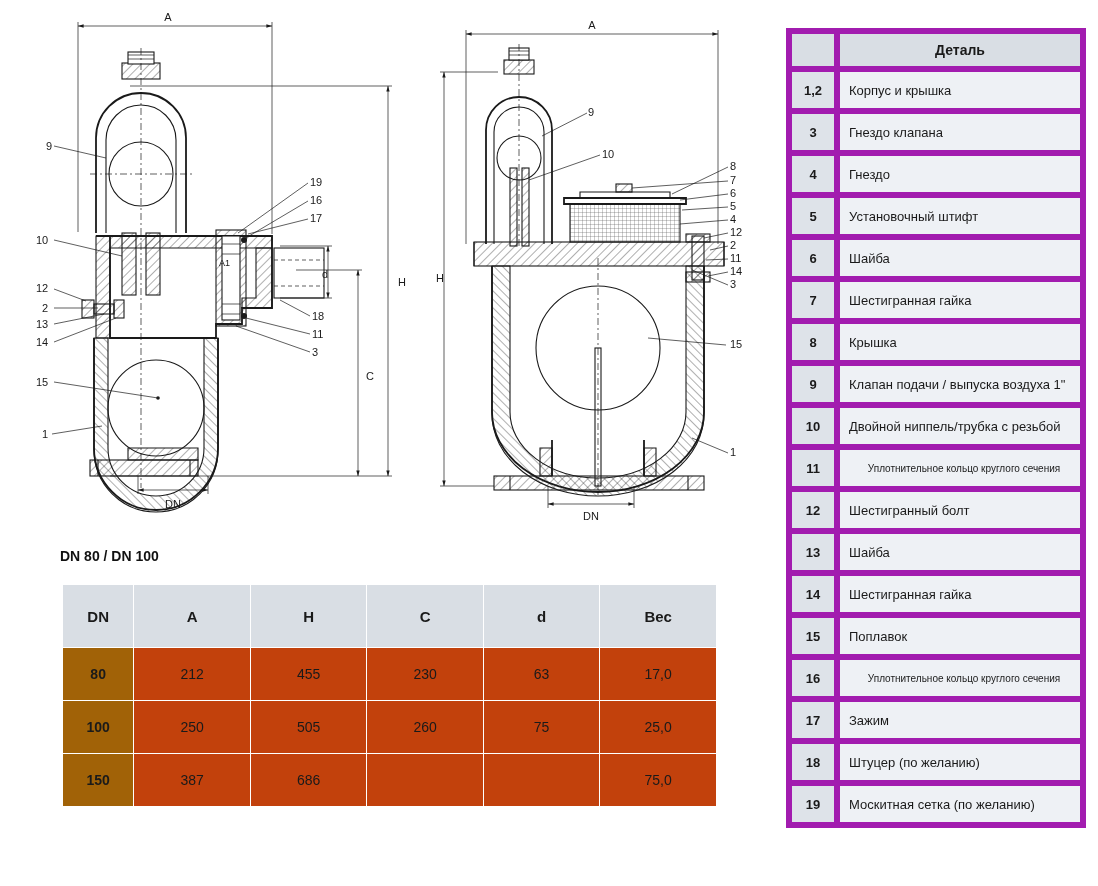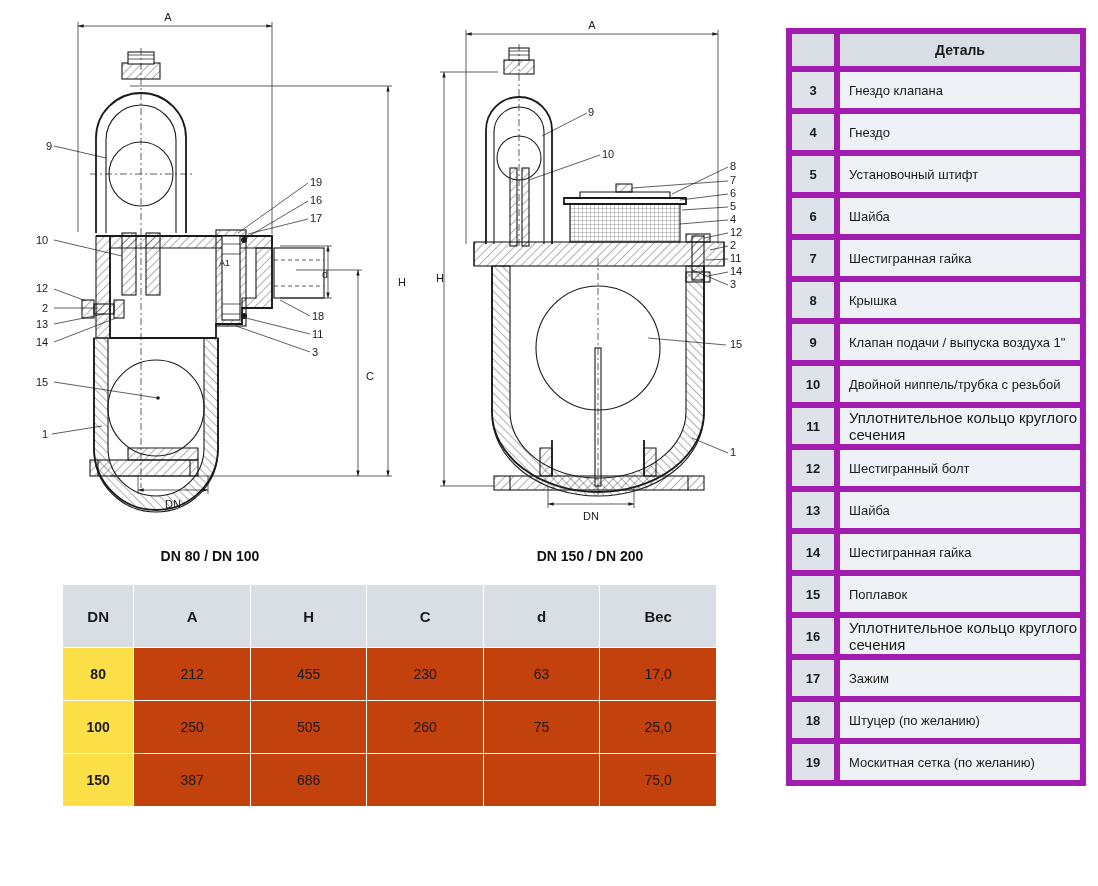--- a/index.html
+++ b/index.html
@@ -26,21 +26,21 @@
     position: absolute;
   }
   #drawing-left  { left: 10px;  top: 8px;  width: 420px; height: 520px; }
   #drawing-right { left: 430px; top: 8px;  width: 340px; height: 520px; }
 
   .caption {
     position: absolute;
     font-size: 14px;
     font-weight: bold;
     color: #111;
-    text-align: center;
+    text-align: left;
   }
   #caption-left  { left: 60px;  top: 548px; width: 300px; }
   #caption-right { left: 440px; top: 548px; width: 300px; }
 
   
   #dim-table {
     position: absolute;
     left: 62px;
     top: 584px;
     border-collapse: collapse;
@@ -57,21 +57,21 @@
   #dim-table thead th {
     background: #d9dee4;
     font-size: 15px;
     font-weight: bold;
     height: 60px;
   }
   #dim-table tbody td {
     background: #c2410c;
   }
   #dim-table tbody td.dn-cell {
-    background: #fde047;
+    background: #a16207;
     font-weight: bold;
   }
 
   
   #parts-table {
     position: absolute;
     left: 786px;
     top: 28px;
     border-collapse: collapse;
     width: 300px;
@@ -99,21 +99,22 @@
     font-weight: bold;
     font-size: 13px;
     height: 34px;
   }
   #parts-table td.desc {
     background: #eef1f5;
     padding-left: 9px;
     font-size: 13px;
   }
   #parts-table td.desc.small {
-    font-size: 15px;
+    font-size: 10px;
+    text-align: center;
   }
 
   
   svg { display: block; }
   .ln { fill: none; stroke: #1a1a1a; stroke-width: 1.1; }
   .ln-th { fill: none; stroke: #1a1a1a; stroke-width: 1.8; }
   .ln-thin { fill: none; stroke: #1a1a1a; stroke-width: 0.7; }
   .dash { fill: none; stroke: #1a1a1a; stroke-width: 0.7; stroke-dasharray: 7 3 2 3; }
   .hid { fill: none; stroke: #1a1a1a; stroke-width: 0.7; stroke-dasharray: 4 3; }
   .lead { fill: none; stroke: #1a1a1a; stroke-width: 0.7; }
@@ -388,21 +389,20 @@
         <line class="lead" x1="298" y1="264" x2="278" y2="268"></line>
         <text class="lbl" x="300" y="280" font-size="10">3</text>
         <line class="lead" x1="298" y1="277" x2="262" y2="262"></line>
         <text class="lbl" x="300" y="340" font-size="10">15</text>
         <line class="lead" x1="296" y1="337" x2="218" y2="330"></line>
         <text class="lbl" x="300" y="448" font-size="10">1</text>
         <line class="lead" x1="298" y1="445" x2="262" y2="430"></line>
       </g>
     </svg>
   </div>
-  <div class="caption" id="caption-right">DN 150 / DN 200</div>
 
   <table id="dim-table">
     <thead>
       <tr>
         <th style="width:70px;">DN</th>
         <th style="width:117px;">A</th>
         <th style="width:117px;">H</th>
         <th style="width:117px;">C</th>
         <th style="width:117px;">d</th>
         <th style="width:117px;">Вес</th>
@@ -438,20 +438,24 @@
 
   <table id="parts-table">
     <thead>
       <tr>
         <th class="parts-head-num"></th>
         <th class="parts-head-title">Деталь</th>
       </tr>
     </thead>
     <tbody>
       <tr>
+        <td class="num">1,2</td>
+        <td class="desc">Корпус и крышка</td>
+      </tr>
+      <tr>
         <td class="num">3</td>
         <td class="desc">Гнездо клапана</td>
       </tr>
       <tr>
         <td class="num">4</td>
         <td class="desc">Гнездо</td>
       </tr>
       <tr>
         <td class="num">5</td>
         <td class="desc">Установочный штифт</td>

